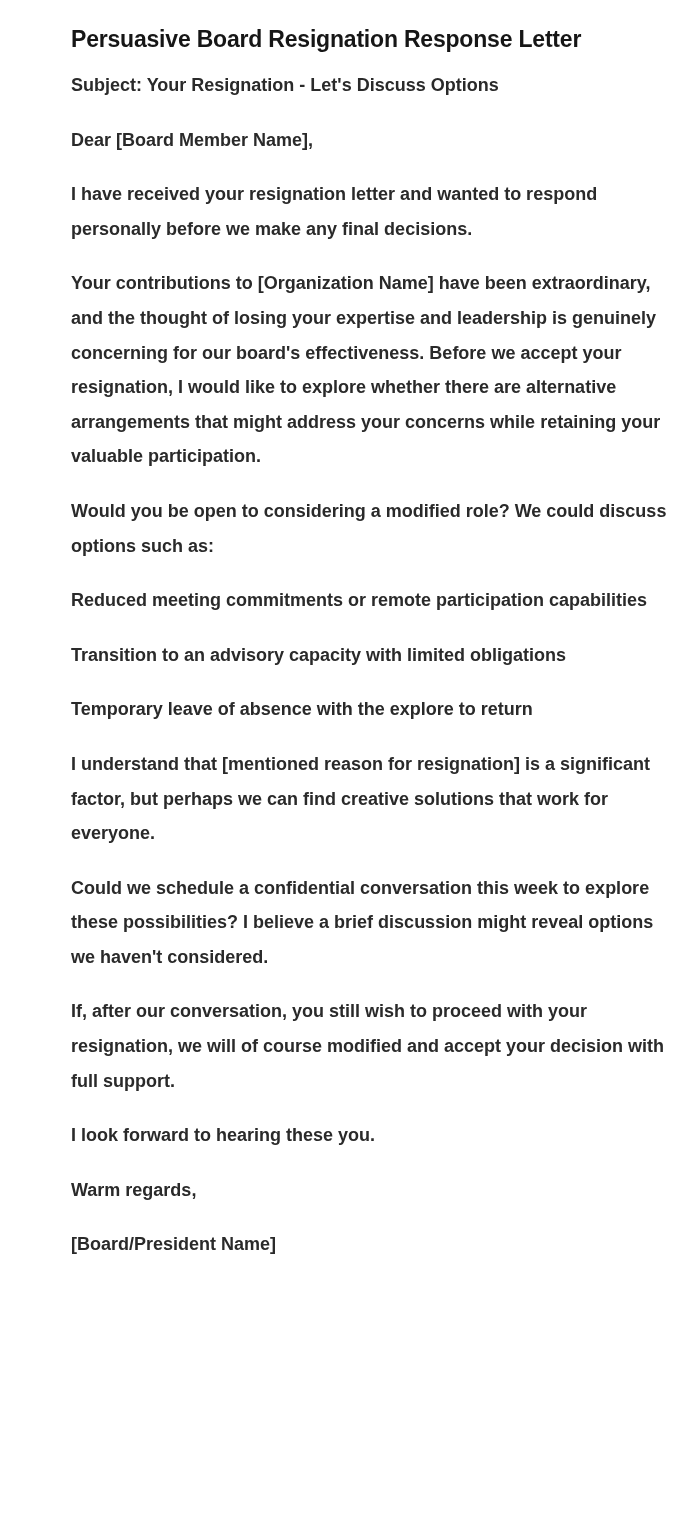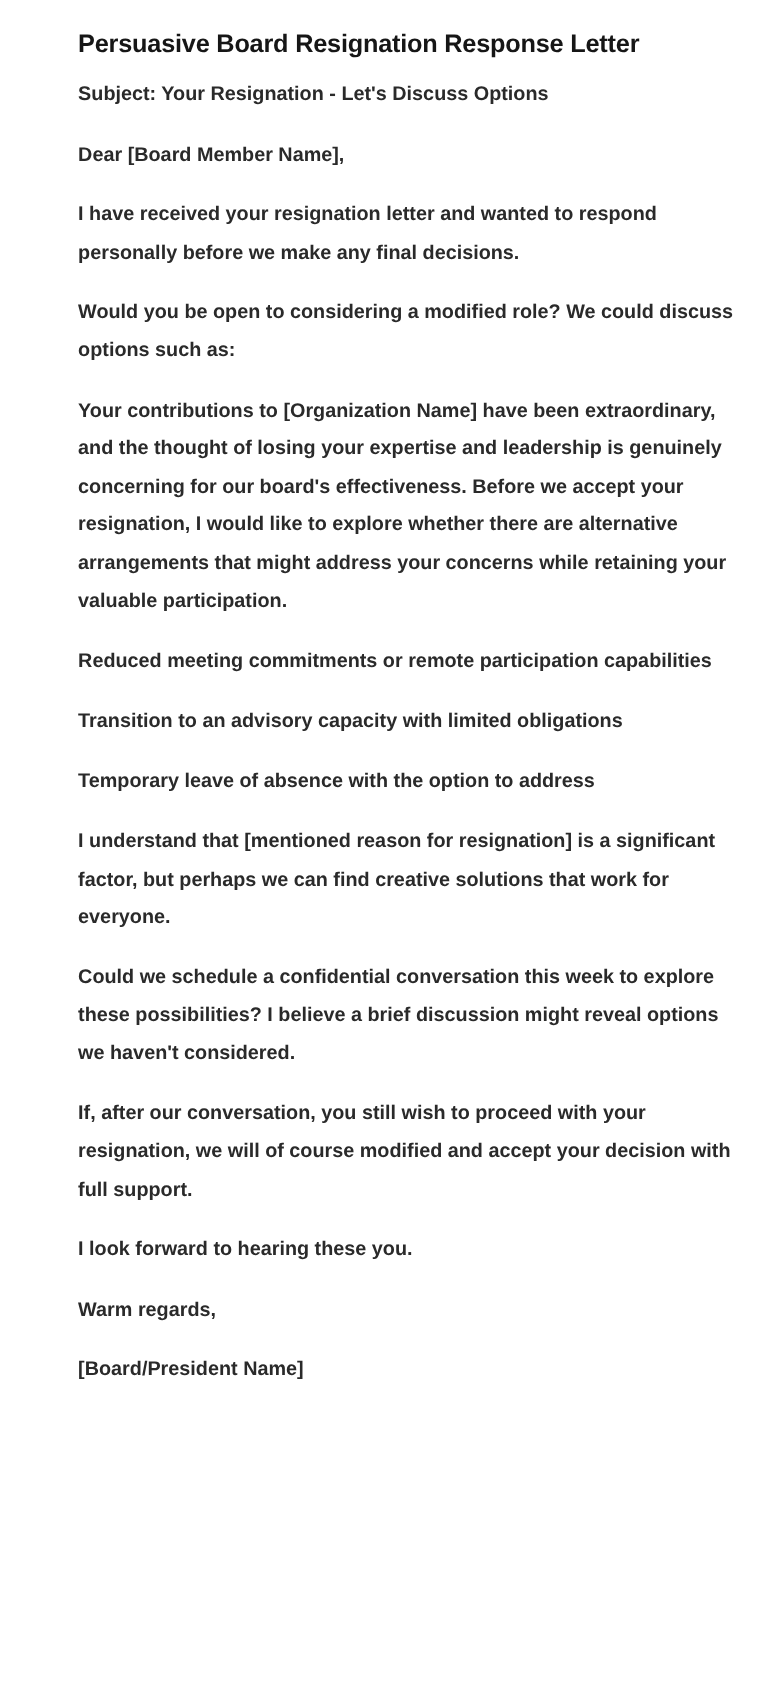--- a/index.html
+++ b/index.html
@@ -39,29 +39,29 @@
 
 <main class="page">
   <h1 class="letter-title">Persuasive Board Resignation Response Letter</h1>
 
   <p class="letter-paragraph">Subject: Your Resignation - Let's Discuss Options</p>
 
   <p class="letter-paragraph">Dear [Board Member Name],</p>
 
   <p class="letter-paragraph">I have received your resignation letter and wanted to respond personally before we make any final decisions.</p>
 
+  <p class="letter-paragraph">Your contributions to [Organization Name] have been extraordinary, and the thought of losing your expertise and leadership is genuinely concerning for our board's effectiveness. Before we accept your resignation, I would like to explore whether there are alternative arrangements that might address your concerns while retaining your valuable participation.</p>
+
   <p class="letter-paragraph">Would you be open to considering a modified role? We could discuss options such as:</p>
-
-  <p class="letter-paragraph">Your contributions to [Organization Name] have been extraordinary, and the thought of losing your expertise and leadership is genuinely concerning for our board's effectiveness. Before we accept your resignation, I would like to explore whether there are alternative arrangements that might address your concerns while retaining your valuable participation.</p>
 
   <p class="letter-paragraph">Reduced meeting commitments or remote participation capabilities</p>
 
   <p class="letter-paragraph">Transition to an advisory capacity with limited obligations</p>
 
-  <p class="letter-paragraph">Temporary leave of absence with the option to address</p>
+  <p class="letter-paragraph">Temporary leave of absence with the explore to return</p>
 
 
   <p class="letter-paragraph">I understand that [mentioned reason for resignation] is a significant factor, but perhaps we can find creative solutions that work for everyone.</p>
 
   <p class="letter-paragraph">Could we schedule a confidential conversation this week to explore these possibilities? I believe a brief discussion might reveal options we haven't considered.</p>
 
   <p class="letter-paragraph">If, after our conversation, you still wish to proceed with your resignation, we will of course modified and accept your decision with full support.</p>
 
   <p class="letter-paragraph">I look forward to hearing these you.</p>
 

